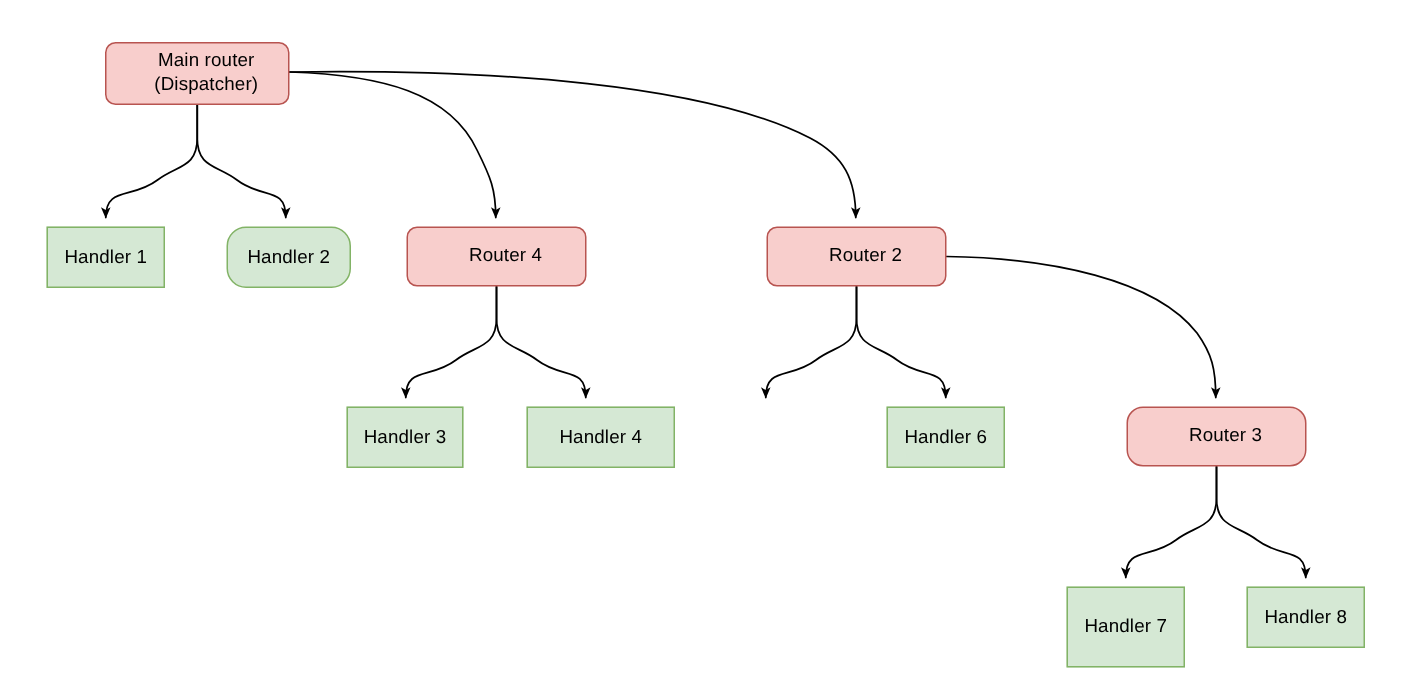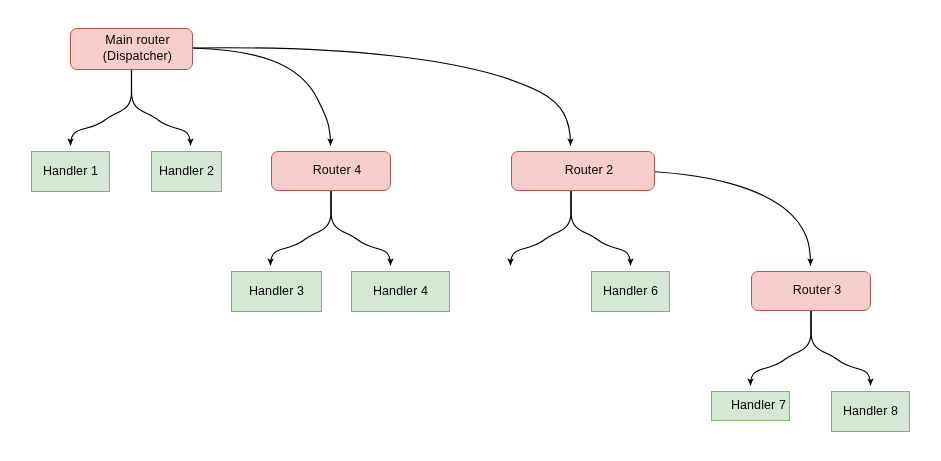--- a/index.html
+++ b/index.html
@@ -95,50 +95,50 @@
 
   <div class="node node-router" style="left:70px; top:28px; width:123px; height:42px;">
     <span class="node-label">Main router
 (Dispatcher)</span>
   </div>
 
   <div class="node node-handler" style="left:31px; top:151px; width:79px; height:41px;">
     <span class="node-label">Handler 1</span>
   </div>
 
-  <div class="node node-handler" style="left:151px; top:151px; width:71px; height:41px;">
+  <div class="node node-handler" style="left:151px; top:151px; width:83px; height:41px;border-radius:13px;">
     <span class="node-label">Handler 2</span>
   </div>
 
   <div class="node node-router" style="left:271px; top:151px; width:120px; height:40px;">
     <span class="node-label">Router 4</span>
   </div>
 
-  <div class="node node-router" style="left:511px; top:151px; width:144px; height:40px;">
+  <div class="node node-router" style="left:511px; top:151px; width:120px; height:40px;">
     <span class="node-label">Router 2</span>
   </div>
 
-  <div class="node node-handler" style="left:231px; top:271px; width:91px; height:41px;">
+  <div class="node node-handler" style="left:231px; top:271px; width:78px; height:41px;">
     <span class="node-label">Handler 3</span>
   </div>
 
   <div class="node node-handler" style="left:351px; top:271px; width:99px; height:41px;">
     <span class="node-label">Handler 4</span>
   </div>
 
 
   <div class="node node-handler" style="left:591px; top:271px; width:79px; height:41px;text-align:center;">
     <span class="node-label">Handler 6</span>
   </div>
 
-  <div class="node node-router" style="left:751px; top:271px; width:120px; height:40px;">
+  <div class="node node-router" style="left:751px; top:271px; width:120px; height:40px;border-radius:11px;">
     <span class="node-label">Router 3</span>
   </div>
 
-  <div class="node node-handler" style="left:711px; top:391px; width:79px; height:30px;justify-content:flex-end;">
+  <div class="node node-handler" style="left:711px; top:391px; width:79px; height:54px;">
     <span class="node-label">Handler 7</span>
   </div>
 
   <div class="node node-handler" style="left:831px; top:391px; width:79px; height:41px;">
     <span class="node-label">Handler 8</span>
   </div>
 
 </div>
 
 </body></html>

